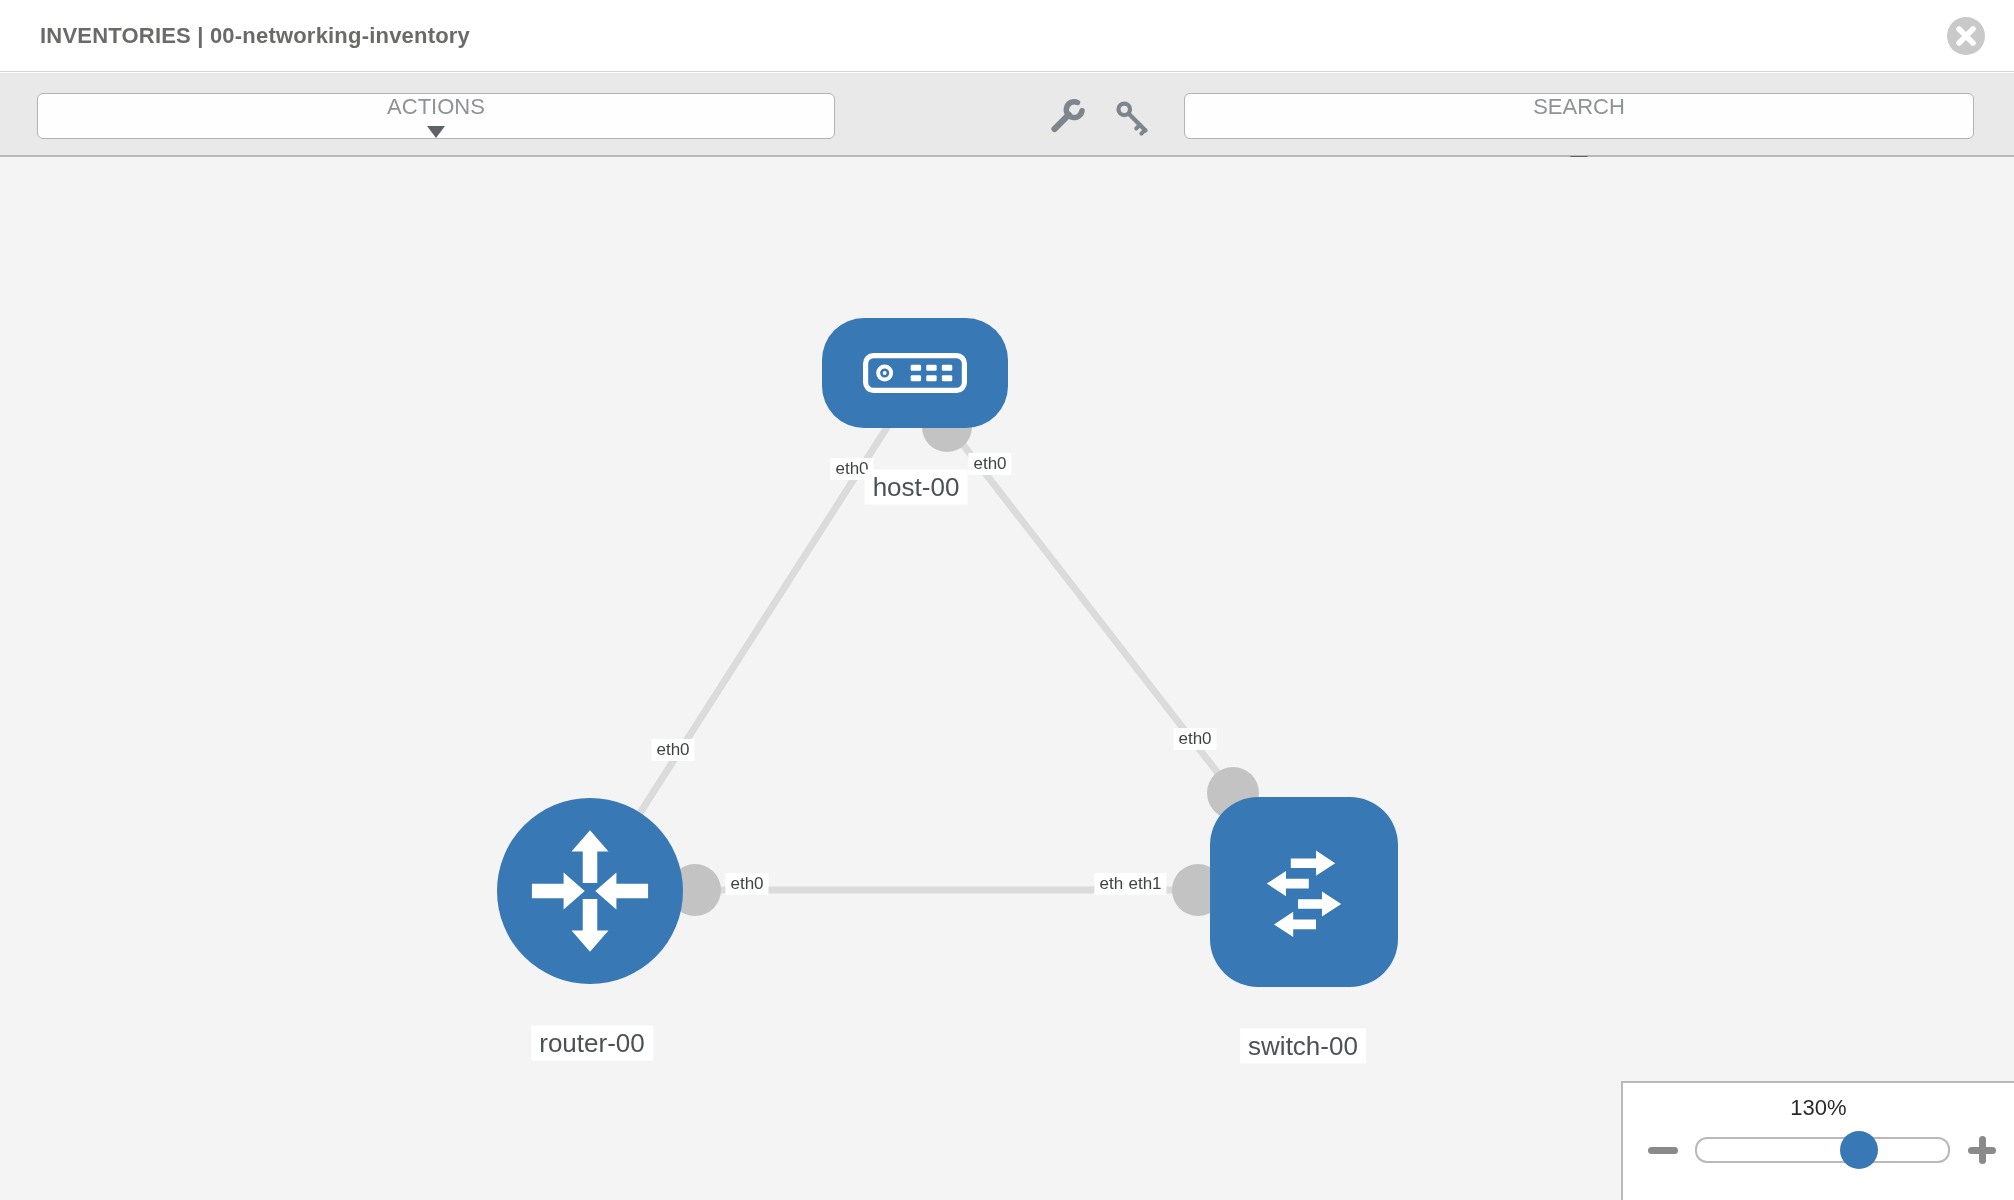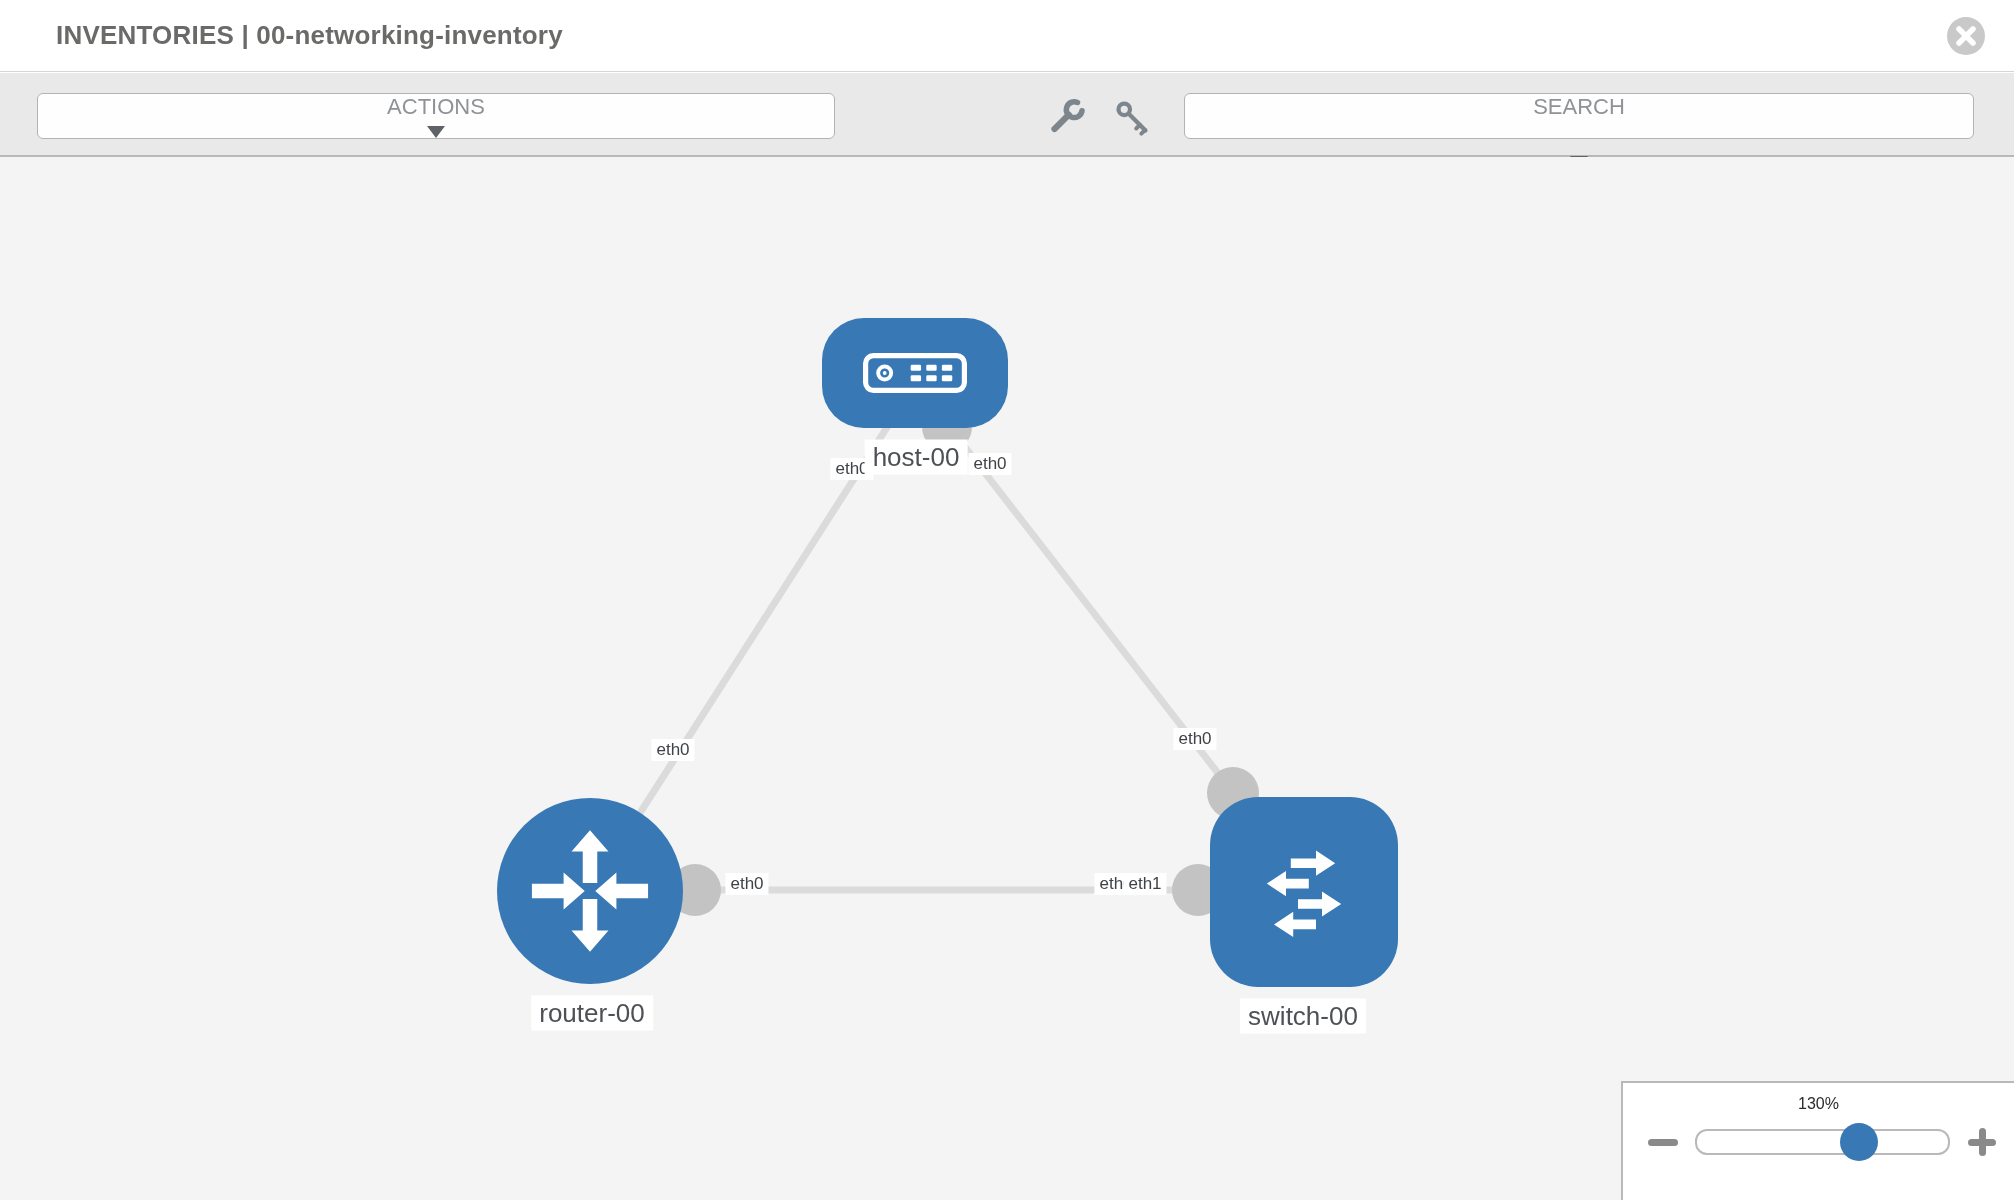--- a/index.html
+++ b/index.html
@@ -2,21 +2,21 @@
 <html><head>
 <meta charset="utf-8">
 <style>
   html,body { margin:0; padding:0; background:#fff; font-family:"Liberation Sans", sans-serif; }
   .app { position:relative; width:2014px; height:1200px; overflow:hidden; background:#fff; }
 
   
   .titlebar { position:absolute; top:0; left:0; width:2014px; height:72px; background:#fff;
               border-bottom:1px solid #d4d4d4; display:flex; align-items:center;
               justify-content:space-between; padding:0 28px 0 40px; box-sizing:border-box; }
-  .title { font-size:26px; font-weight:700; color:#6a6a68; margin:16px; letter-spacing:.2px; }
+  .title { font-size:22px; font-weight:700; color:#6a6a68; margin:0; letter-spacing:.2px; }
   .close-btn { border:none; background:none; padding:0; width:40px; height:40px; cursor:pointer; line-height:0; }
 
   
   .toolbar { position:absolute; top:73px; left:0; width:2014px; height:82px; background:#e9e9e9;
              border-bottom:2px solid #b8b8b8; }
   .select { position:absolute; top:20px; height:46px; background:#fefefe; border:1px solid #b3b3b3;
             border-radius:6px; display:flex; align-items:center; justify-content:space-between;
             padding:0 22px; box-sizing:border-box; cursor:pointer;flex-direction:column; }
   .select-actions { left:37px; width:798px; }
   .select-search  { left:1184px; width:790px;gap:36px; }
@@ -34,27 +34,27 @@
   .link { stroke:#dbdbdb; stroke-width:7; }
   .connector { fill:#c3c3c3; }
 
   .node { position:absolute; background:#3778b5; display:flex; align-items:center;
           justify-content:center; cursor:pointer; }
   .node-host   { left:822px; top:161px; width:186px; height:110px; border-radius:42px; }
   .node-router { left:497px; top:641px; width:186px; height:186px; border-radius:50%; }
   .node-switch { left:1210px; top:640px; width:188px; height:190px; border-radius:48px; }
 
   .chip { position:absolute; transform:translate(-50%,-50%); background:#fff; white-space:nowrap; }
-  .node-label { font-size:26px; color:#4d5156; padding:2px 8px; }
+  .node-label { font-size:26px; color:#4d5156; padding:2px 8px;margin-top:30px; }
   .eth-label  { font-size:17px; color:#3f4347; padding:1px 5px; }
 
   
   .zoom-panel { position:absolute; left:1621px; top:924px; width:393px; height:119px; background:#fff;
                 border:2px solid #b9b9b9; border-right:none; border-bottom:none; box-sizing:border-box; }
-  .zoom-level { margin-top:12px; text-align:center; font-size:16px; color:#2b2b2b; }
+  .zoom-level { margin-top:12px; text-align:center; font-size:22px; color:#2b2b2b; }
   .zoom-row { display:flex; align-items:center; margin-top:13px; padding:0 16px 0 24px; gap:16px; }
   .zoom-btn { border:none; background:none; padding:0; width:32px; height:32px; display:flex;
               align-items:center; justify-content:center; cursor:pointer; flex:0 0 auto; }
   .minus-bar { width:30px; height:7px; border-radius:4px; background:#8a8a8a; display:block; }
   .plus-glyph { position:relative; width:28px; height:28px; display:block; }
   .plus-glyph::before { content:""; position:absolute; left:0; top:10.5px; width:28px; height:7px;
                         border-radius:4px; background:#8a8a8a; }
   .plus-glyph::after  { content:""; position:absolute; left:10.5px; top:0; width:7px; height:28px;
                         border-radius:4px; background:#8a8a8a; }
   .zoom-track { flex:1 1 auto; height:22px; background:#fff; border:2px solid #b9b9b9; border-radius:12px;

